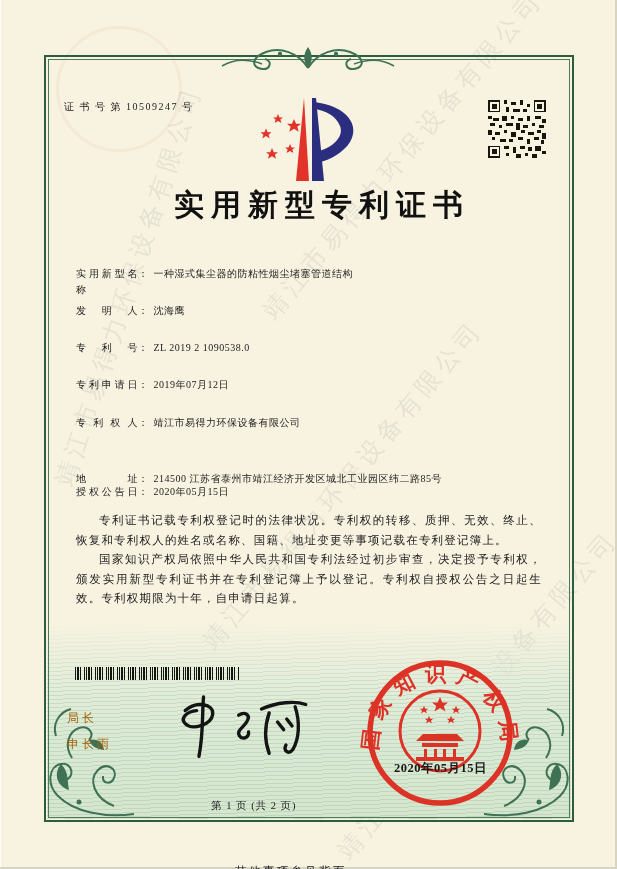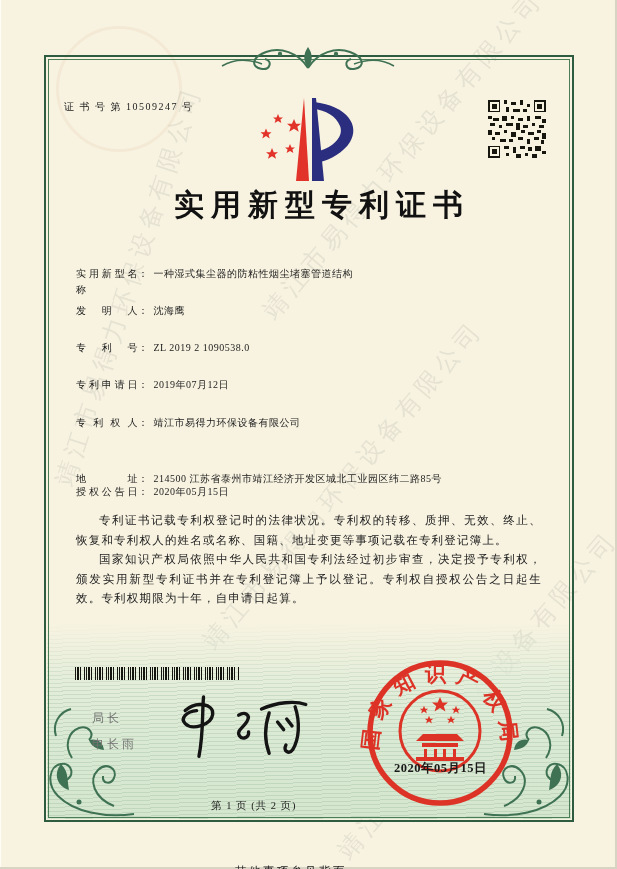--- a/index.html
+++ b/index.html
@@ -43,22 +43,22 @@
   .fvalue.wrap{width:340px; word-break:break-all;}
   .grant2{position:absolute; left:312px; top:0; white-space:nowrap;}
   .grant2 .flabel{width:66px;}
   
   .paras{position:absolute; left:76px; top:511px; width:466px;
     font-size:11.5px; line-height:19.5px; letter-spacing:1.2px; text-align:justify; color:#222;}
   .paras p{margin:0; text-indent:2em;}
   
   .barcode{position:absolute; left:75px; top:667px; width:164px; height:13px;
     background:repeating-linear-gradient(90deg,#15150f 0 1px,transparent 1px 2px,#15150f 2px 4px,transparent 4px 5px,#15150f 5px 6px,transparent 6px 9px,#15150f 9px 10px,transparent 10px 11px);}
-  .signoff{position:absolute; left:92px; font-size:12px; letter-spacing:3px;
-    font-family:Liberation Mono, monospace; color:#737373;}
+  .signoff{position:absolute; left:67px; font-size:12px; letter-spacing:3px;
+    font-family:Liberation Mono, monospace; color:#a16207;}
   .signoff.t1{top:710px;} .signoff.t2{top:736px;}
   .signature{position:absolute; left:173px; top:686px; width:145px; height:82px;}
   .seal{position:absolute; left:352px; top:649px; width:176px; height:176px;}
   .seal-date{position:absolute; left:368px; top:760px; width:145px; text-align:center;
     font-size:12.5px; font-weight:600; letter-spacing:0.5px; color:#1a1a1a;}
   .page-info{position:absolute; left:211px; top:799px; width:150px; text-align:left;
     font-size:10.5px; letter-spacing:1px;}
   .back-note{position:absolute; left:235px; top:838px; font-size:11.5px; letter-spacing:2.5px;margin-top:26px;}
 </style>
 </head>

